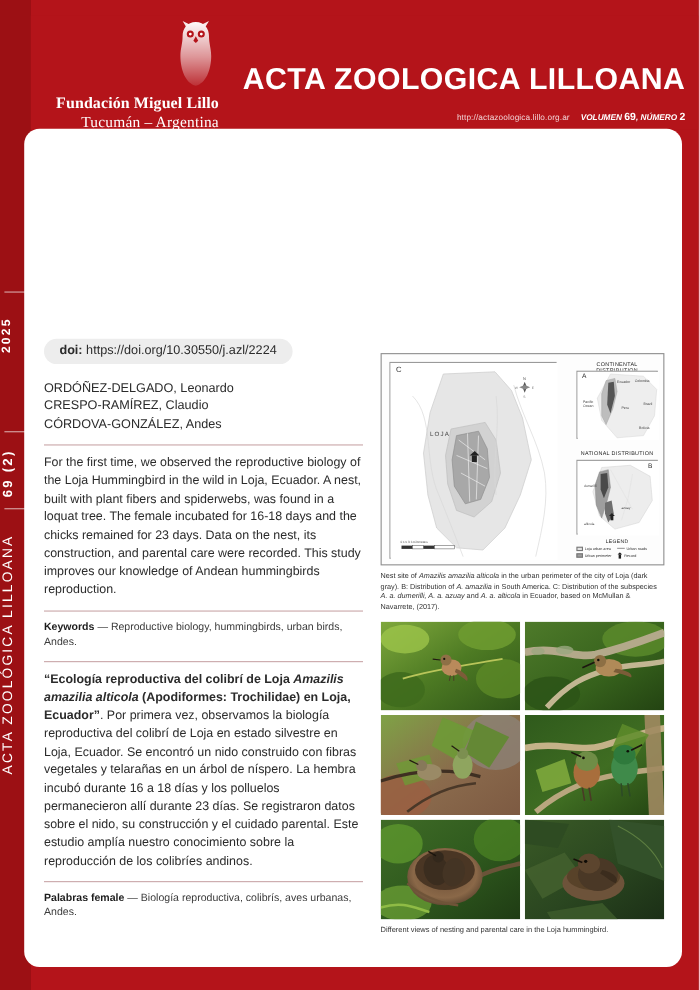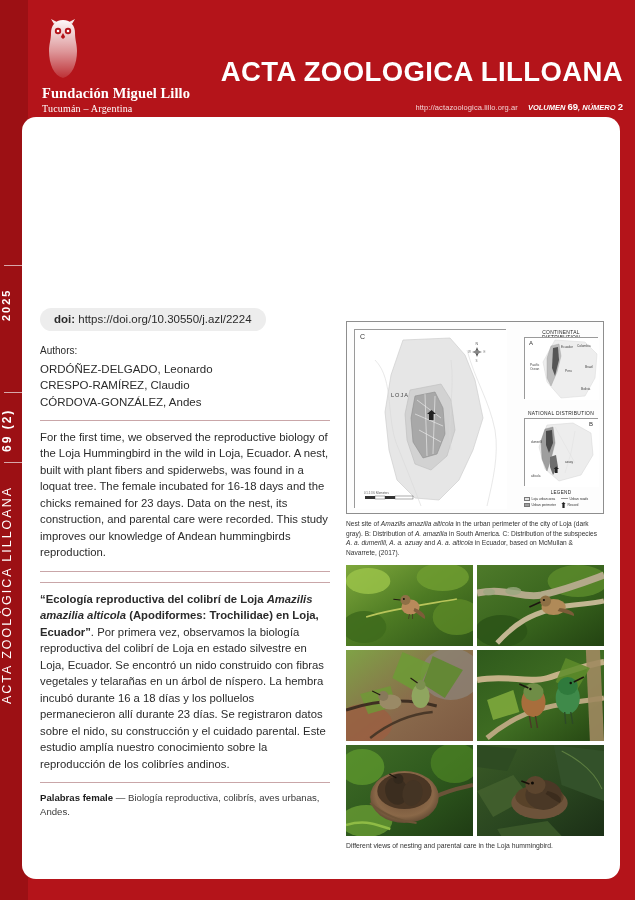--- a/index.html
+++ b/index.html
@@ -22,40 +22,40 @@
     background: #b4141a;
   }
   
   .header {
     position: absolute;
     left: 28px; top: 14px; right: 0; height: 104px;
     background: #b4141a;
   }
   .logo-block {
     position: absolute;
-    left: 14px; top: 4px;
+    left: 3px; top: 4px;
     width: 168px;
-    text-align: left;
+    text-align: right;
     color: #ffffff;
   }
   .owl {
     display: block;
     margin: 0 auto 2px auto;
   }
   .logo-name {
     font-family: "Liberation Serif", serif;
     font-size: 14.5px;
     font-weight: bold;
     letter-spacing: 0.1px;
     line-height: 1.05;
     white-space: nowrap;
   }
   .logo-sub {
     font-family: "Liberation Serif", serif;
-    font-size: 10px;
+    font-size: 14px;
     margin-top: 2px;
     letter-spacing: 0.2px;
   }
   .journal-title {
     position: absolute;
     right: 12px; top: 44px;
     color: #ffffff;
     font-family: "Liberation Sans", sans-serif;
     font-weight: bold;
     font-size: 27.5px;
@@ -292,31 +292,35 @@
   <div class="card">
 
 
     <div class="doi">
       <b>doi:</b>
       <span>https://doi.org/10.30550/j.azl/2224</span>
     </div>
 
     <div class="left-col">
 
-      <div class="authors-label">Authors:</div>
       <div class="author">ORDÓÑEZ-DELGADO, Leonardo</div>
       <div class="author">CRESPO-RAMÍREZ, Claudio</div>
       <div class="author">CÓRDOVA-GONZÁLEZ, Andes</div>
 
       <div class="hr"></div>
 
       <p class="abstract">For the first time, we observed the reproductive biology of the Loja Hummingbird in the wild in Loja, Ecuador. A nest, built with plant fibers and spiderwebs, was found in a loquat tree. The female incubated for 16-18 days and the chicks remained for 23 days. Data on the nest, its construction, and parental care were recorded. This study improves our knowledge of Andean hummingbirds reproduction.</p>
 
       <div class="hr"></div>
 
+      <p class="kw">
+        <b>Keywords</b>
+        <span>—</span>
+        <span>Reproductive biology, hummingbirds, urban birds, Andes.</span>
+      </p>
 
       <div class="hr"></div>
 
       <p class="abstract-es"><b>“Ecología reproductiva del colibrí de Loja </b><i>Amazilis amazilia alticola</i><b> (Apodiformes: Trochilidae) en Loja, Ecuador”</b><span>. Por primera vez, observamos la biología reproductiva del colibrí de Loja en estado silvestre en Loja, Ecuador. Se encontró un nido construido con fibras vegetales y telarañas en un árbol de níspero. La hembra incubó durante 16 a 18 días y los polluelos permanecieron allí durante 23 días. Se registraron datos sobre el nido, su construcción y el cuidado parental. Este estudio amplía nuestro conocimiento sobre la reproducción de los colibríes andinos.</span></p>
 
       <div class="hr"></div>
 
       <p class="kw">
         <b>Palabras female</b>
         <span>—</span>

